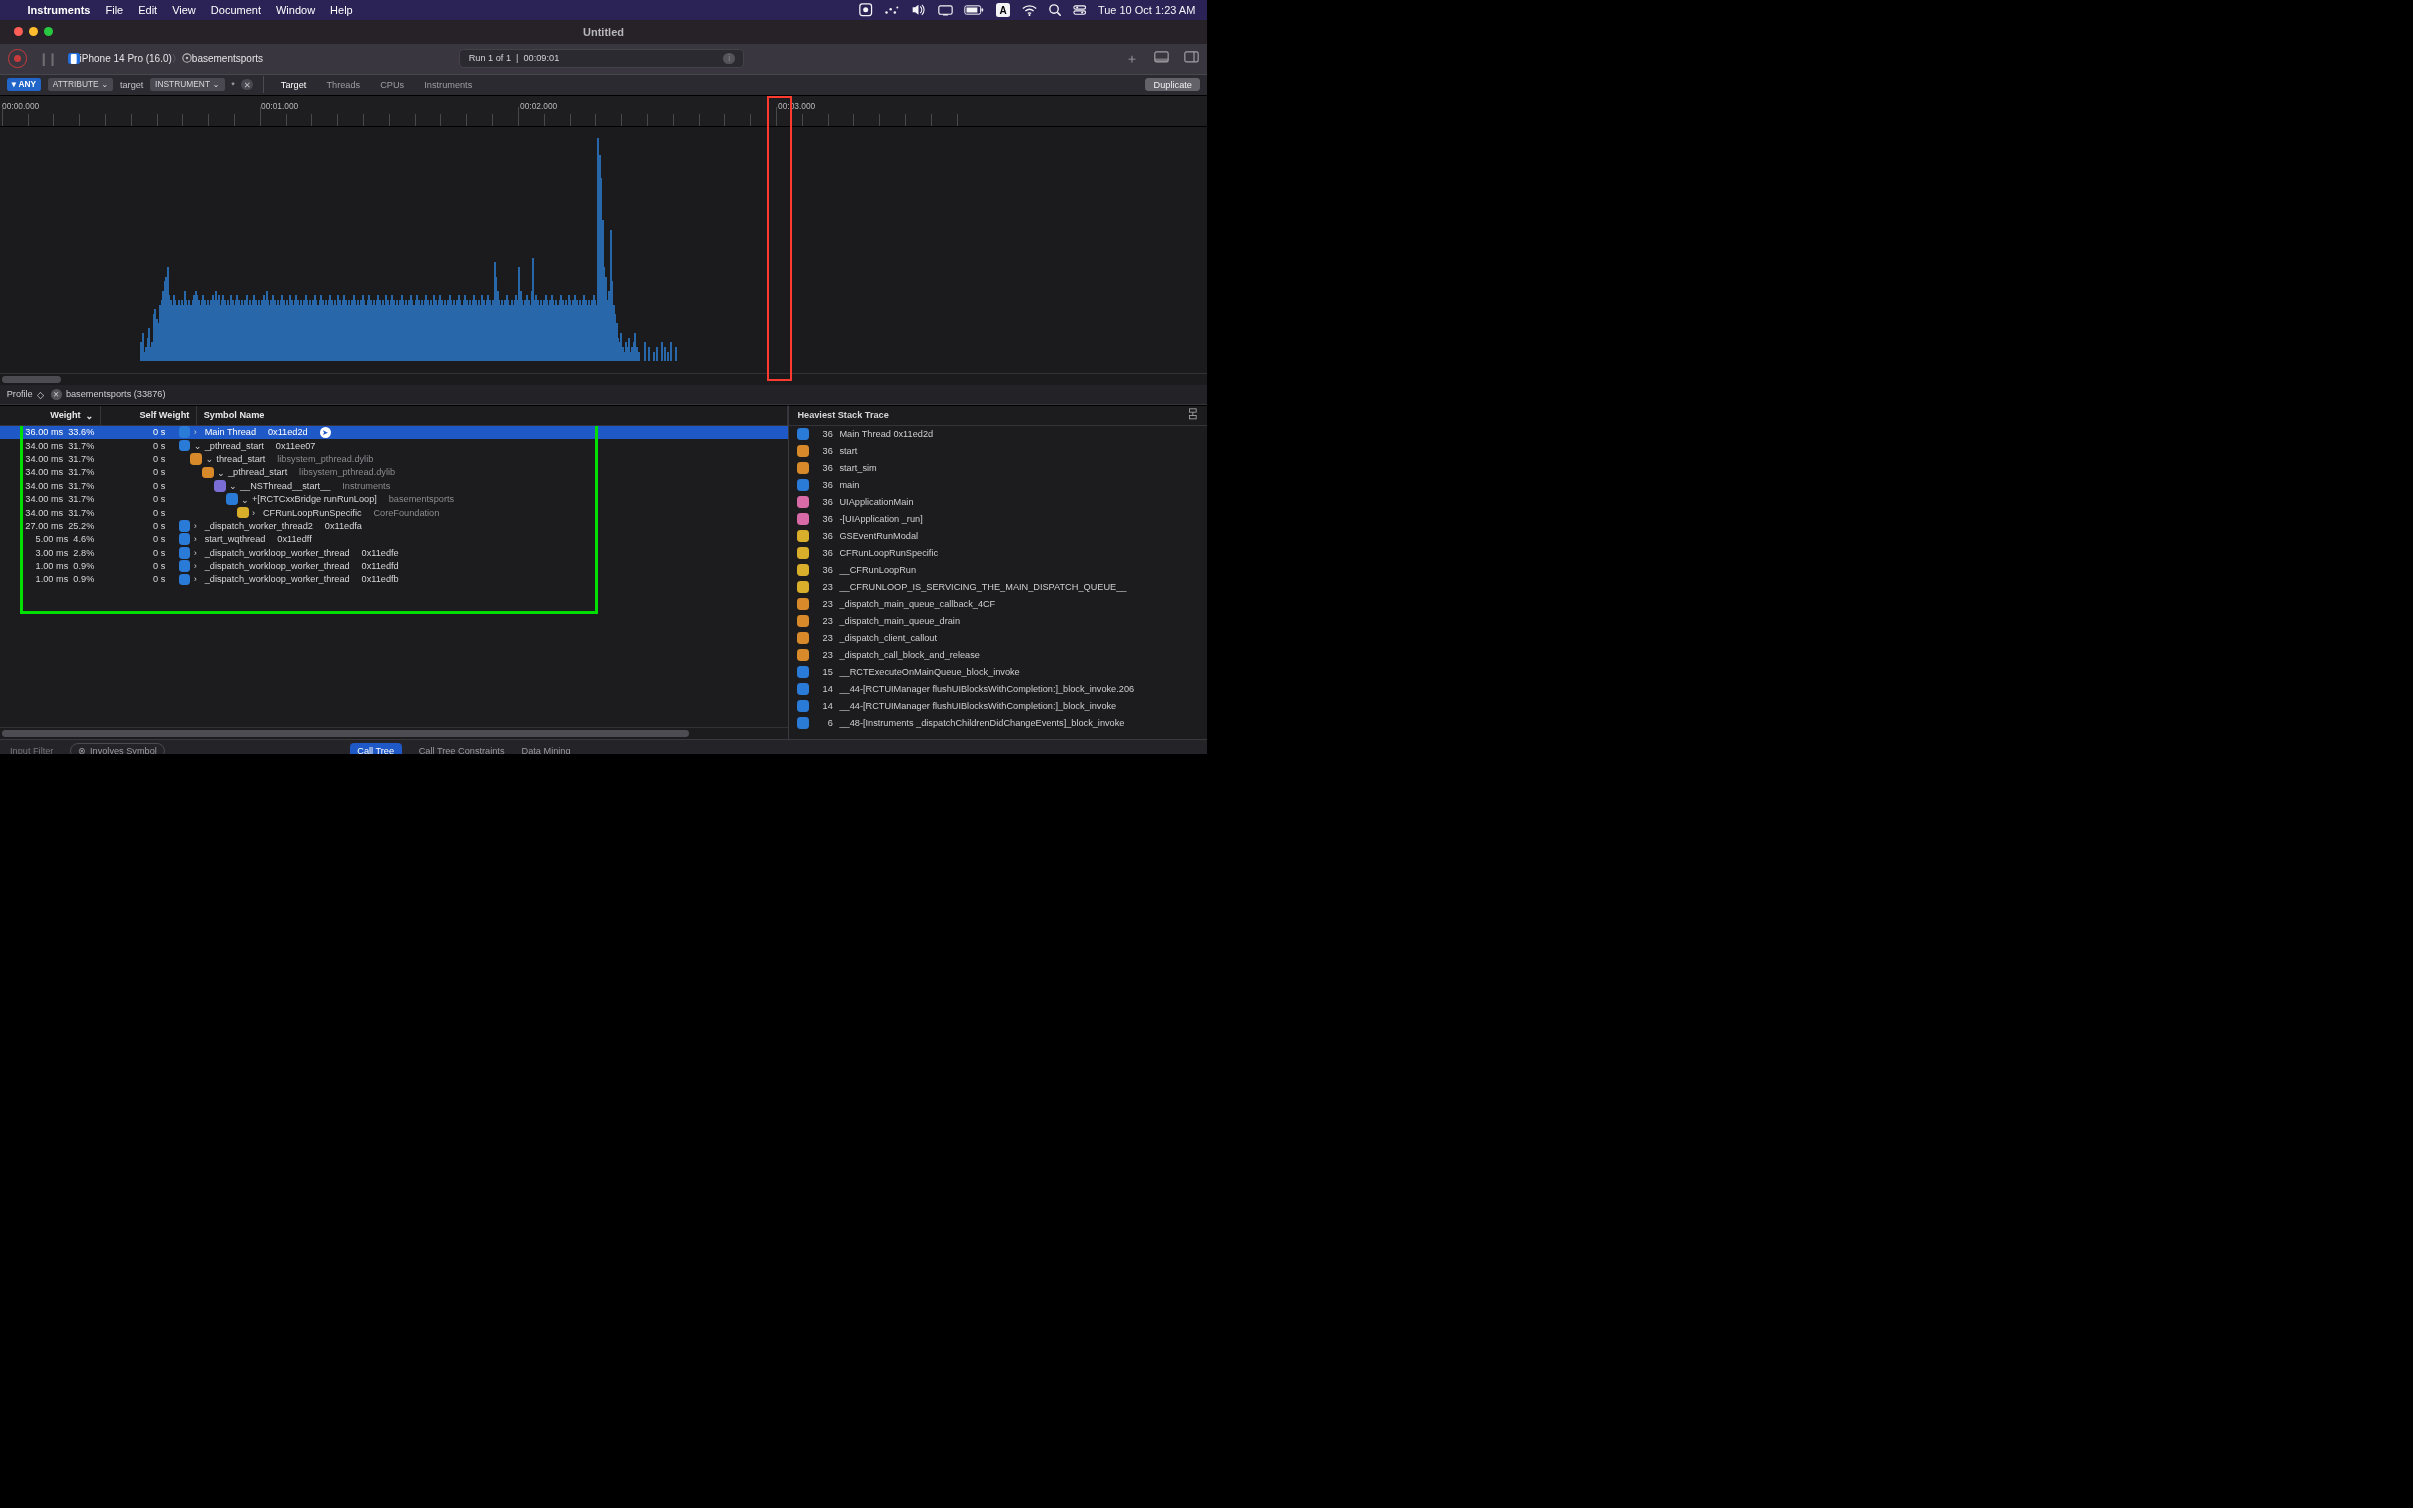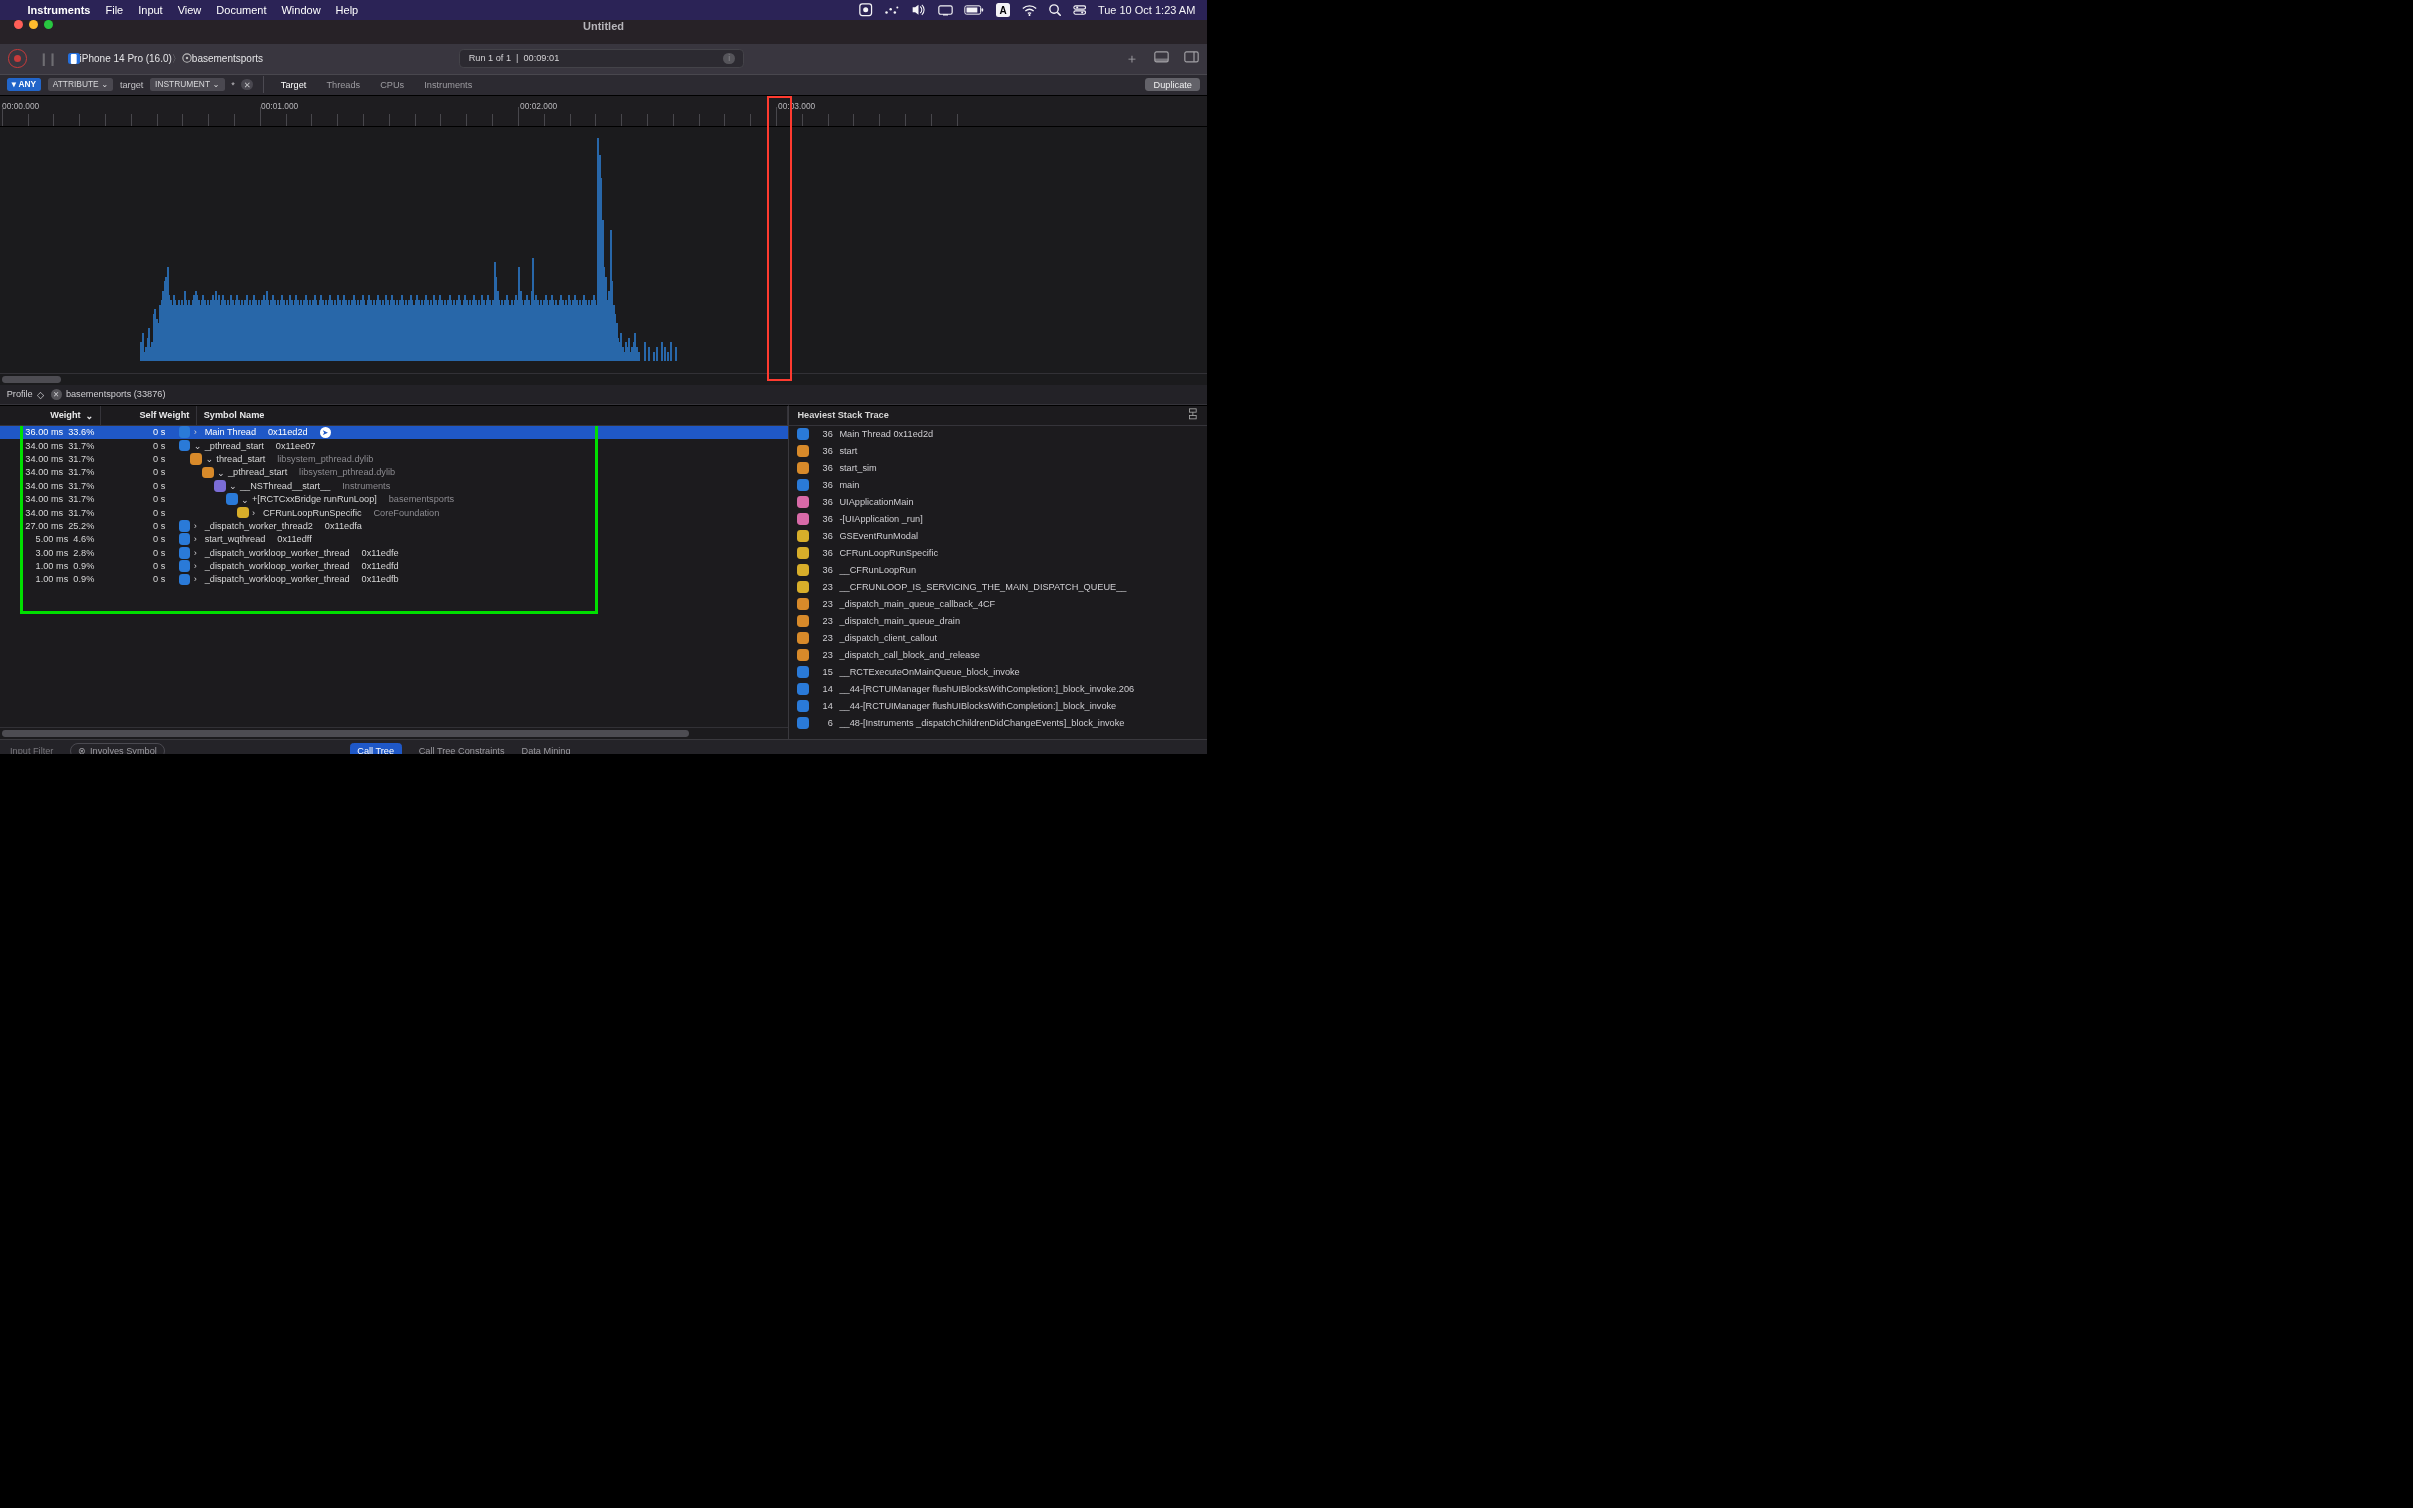--- a/index.html
+++ b/index.html
@@ -23,21 +23,21 @@
   .menubar{height:20px;background:var(--menubar-bg);display:flex;align-items:center;font-size:11px;color:#fff;}
   .menubar .left{display:flex;align-items:center;gap:0;}
   .menubar .left .item{padding:0 7.5px;line-height:20px;}
   .menubar .left .apple{font-size:12.6px;padding:0 10px;}
   .menubar .left .appname{font-weight:600;}
   .menubar .right{margin-left:auto;display:flex;align-items:center;gap:11.7px;padding-right:11.7px;}
   .menubar .right .ic{display:inline-flex;align-items:center;justify-content:center;opacity:.95;}
   .menubar .right svg{fill:#fff;}
 
   
-  .titlebar{height:23.5px;background:var(--win-chrome);display:flex;padding-left:14px;position:relative;}
+  .titlebar{height:23.5px;background:var(--win-chrome);display:flex;align-items:center;padding-left:14px;position:relative;}
   .trafficlights{display:flex;gap:5.9px;}
   .trafficlights span{width:9.2px;height:9.2px;border-radius:50%;}
   .tl-close{background:#ff5f57;}
   .tl-min{background:#febc2e;}
   .tl-max{background:#28c840;}
   .titlebar .title{position:absolute;left:50%;transform:translateX(-50%);font-size:11px;color:#b7b6ba;font-weight:600;}
 
   
   .toolbar1{height:30px;background:var(--toolbar-bg);display:flex;align-items:center;padding:0 8.4px;gap:11.7px;}
   .recbtn{width:18.4px;height:18.4px;border-radius:50%;border:1.7px solid #c63b3b;display:flex;align-items:center;justify-content:center;}
@@ -137,21 +137,21 @@
   .bottombar .involve{border:0.8px solid #4a4950;border-radius:8.4px;padding:1.7px 6.7px;display:flex;gap:4.2px;align-items:center;}
 </style>
 </head>
 <body>
 
 <div class="menubar">
   <div class="left">
     <div class="item apple"></div>
     <div class="item appname">Instruments</div>
     <div class="item">File</div>
-    <div class="item">Input</div>
+    <div class="item">Edit</div>
     <div class="item">View</div>
     <div class="item">Document</div>
     <div class="item">Window</div>
     <div class="item">Help</div>
   </div>
   <div class="right">
     <span class="ic">
         <svg width="13.4" height="13.4" viewBox="0 0 16 16">
           <rect x="1" y="1" width="14" height="14" rx="3" fill="none" stroke="#fff" stroke-width="1.5"></rect>
           <circle cx="8" cy="8" r="3" fill="#fff"></circle>

